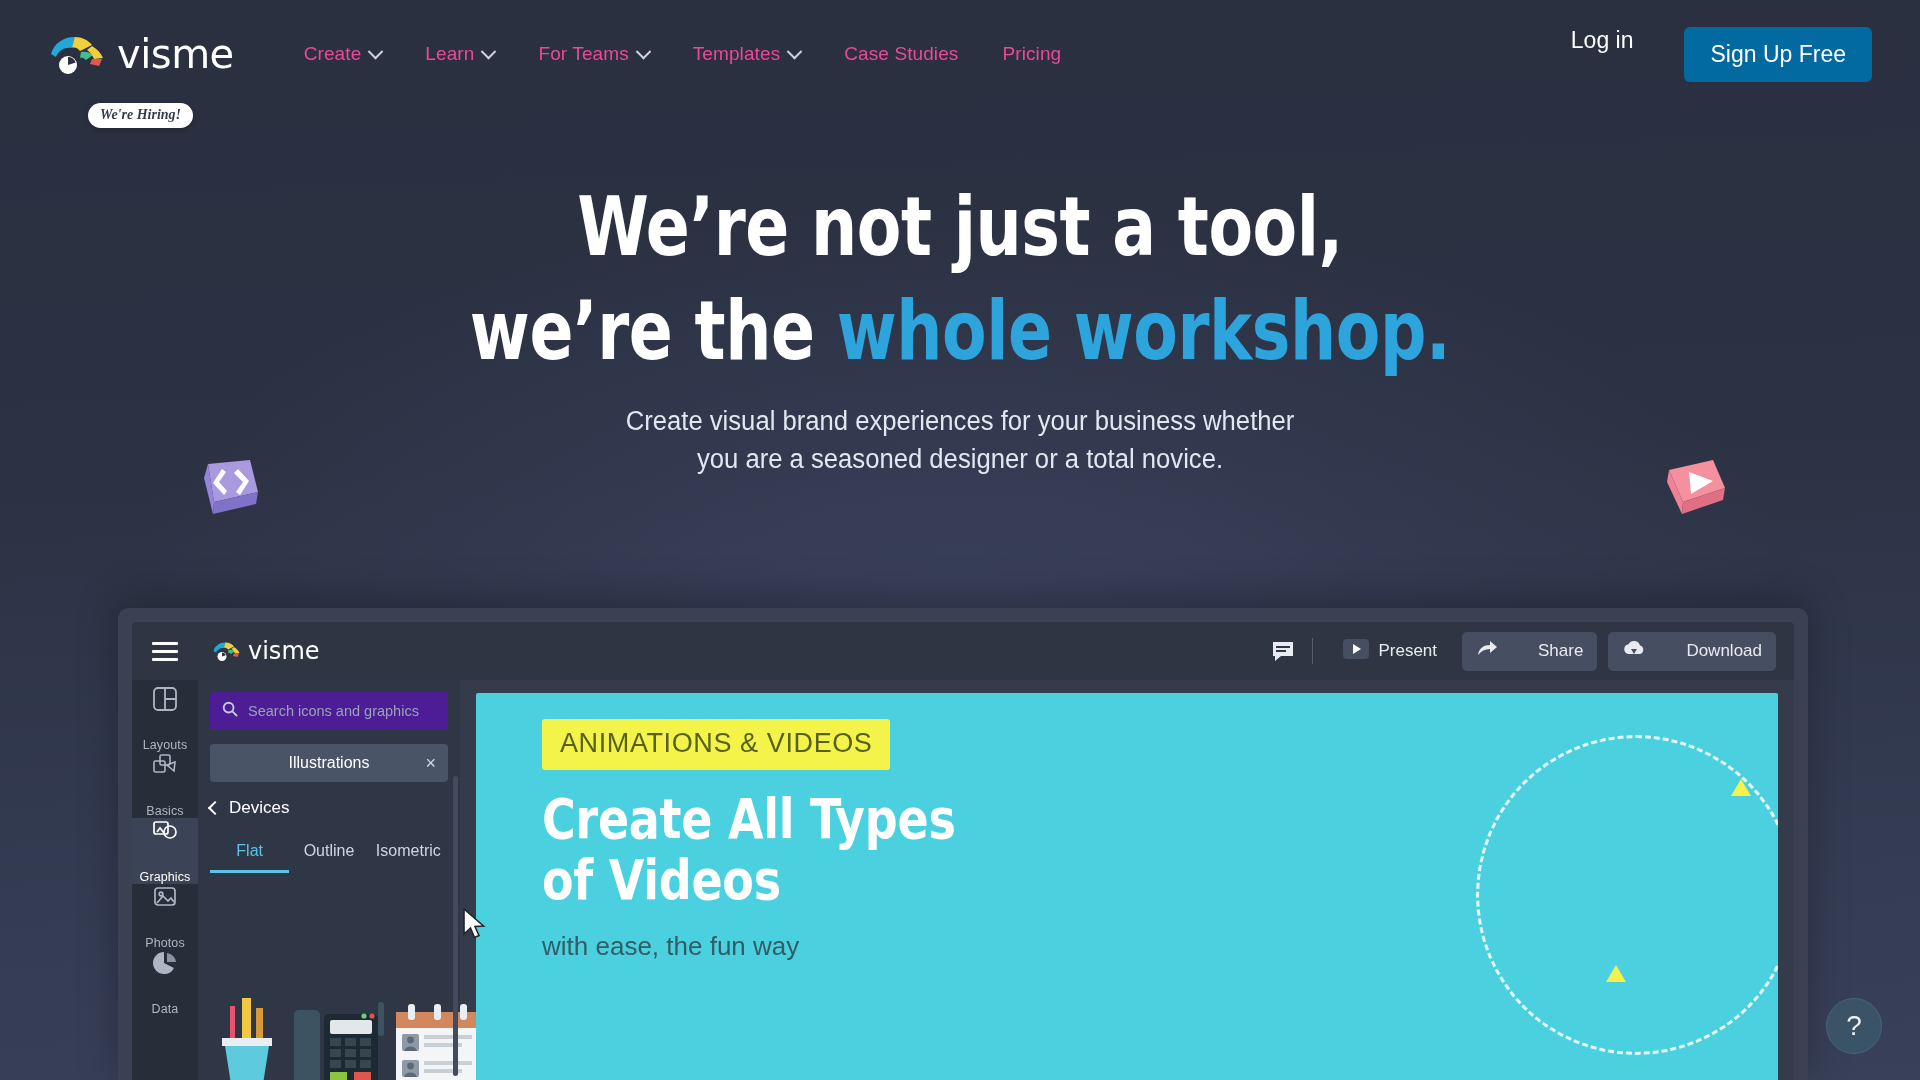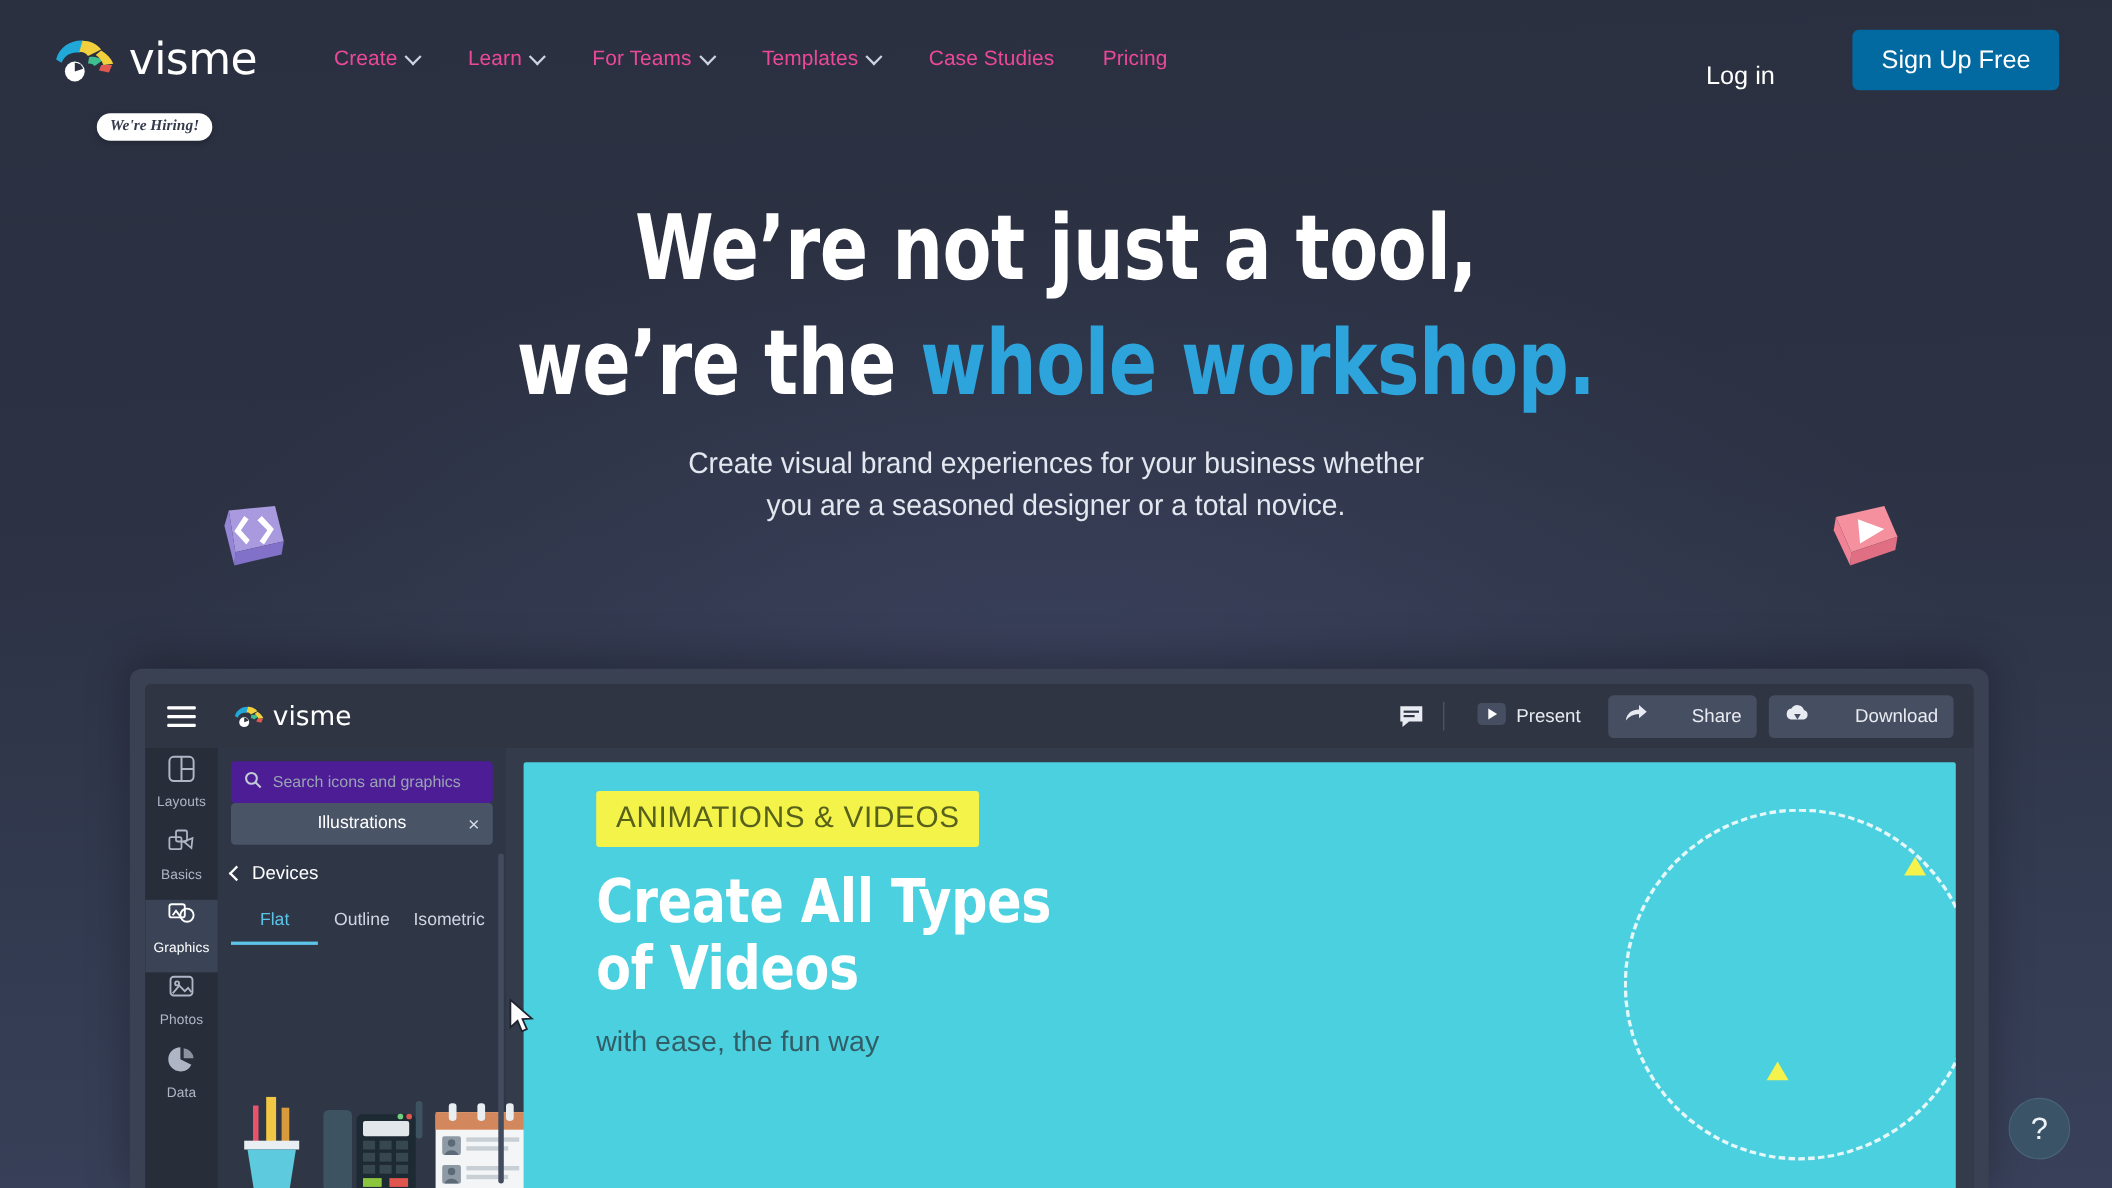--- a/index.html
+++ b/index.html
@@ -47,21 +47,21 @@
   #nav-links { display:flex; align-items:center; gap:0; margin-left:48px; }
   .nav-item {
     display:flex; align-items:center; gap:9px;
     padding:10px 22px; font-size:19px; color:#ec4899; cursor:pointer;
     white-space:nowrap; letter-spacing:.1px;justify-content:center;
   }
   .chev { display:block; width:11px; height:11px;
     border-right:2px solid #cdd3df; border-bottom:2px solid #cdd3df;
     transform:rotate(45deg) translate(-2px,-2px); }
 
-  #nav-right { margin-left:auto; margin-right:48px; display:flex; align-items:flex-end; gap:34px; }
+  #nav-right { margin-left:auto; margin-right:48px; display:flex; align-items:flex-start; gap:14px; }
   #login-link { font-size:23px; color:#fff; cursor:pointer; }
   #signup-btn {
     background:#0369a1; color:#fff; border:none; cursor:pointer;
     font-size:23px; font-weight:400; padding:14px 26px; border-radius:6px;
     font-family:"Liberation Sans", sans-serif;
     margin-left:37px;
   }
 
   
   #hero-copy { position:absolute; top:186px; left:0; width:1920px; text-align:center; z-index:20; }
@@ -111,40 +111,40 @@
     padding:8px 14px; border-radius:5px; font-size:17px; color:#e8ebf1;
   }
   .tb-btn.solid { background:#464e61;gap:40px; }
 
   #editor-body { flex:1; display:flex; min-height:0; }
 
   
   #tool-rail { width:66px; background:#272d39; flex:0 0 66px; padding-top:6px; }
   .rail-item {
     height:66px; display:flex; flex-direction:column; align-items:center;
-    justify-content:flex-start; gap:5px; cursor:pointer; color:#aeb6c6;
+    justify-content:space-between; gap:5px; cursor:pointer; color:#aeb6c6;
   }
   .rail-item.active { background:#3c4considered; }
   .rail-item.active { background:#3b4456; color:#fff; }
   .rail-label { font-size:12.5px; letter-spacing:.1px; }
 
   
   #assets-panel { width:262px; flex:0 0 262px; background:#2f3747; padding:12px 12px 0;
                   position:relative; display:flex; flex-direction:column; }
   #asset-search {
     height:38px; background:#4c1d95; border-radius:4px; display:flex;
     align-items:center; gap:10px; padding:0 12px; cursor:text;
   }
   #asset-search input {
     background:transparent; border:none; outline:none; color:#cfd5e1;
     font-size:14.5px; font-family:"Liberation Sans", sans-serif; width:100%;
   }
   #asset-search input::placeholder { color:#9aa3b4; }
   #filter-chip {
-    height:38px; background:#4a5467; border-radius:4px;
+    margin-top:14px; height:38px; background:#4a5467; border-radius:4px;
     display:flex; align-items:center; justify-content:center; position:relative;
     font-size:16px; color:#fff; cursor:pointer;
   }
   #chip-close { position:absolute; right:12px; font-size:18px; color:#d6dbe5; cursor:pointer; line-height:1; }
   #back-row { margin-top:16px; display:flex; align-items:center; gap:9px; cursor:pointer; }
   #back-chev { width:10px; height:10px; border-left:2.4px solid #fff; border-bottom:2.4px solid #fff;
                transform:rotate(45deg); }
   #back-label { font-size:17px; color:#fff; }
   #style-tabs { margin-top:20px; display:flex; gap:0; }
   .style-tab { font-size:16px; color:#cfd5e1; padding:4px 0 10px; cursor:pointer; flex:1; text-align:center; }

